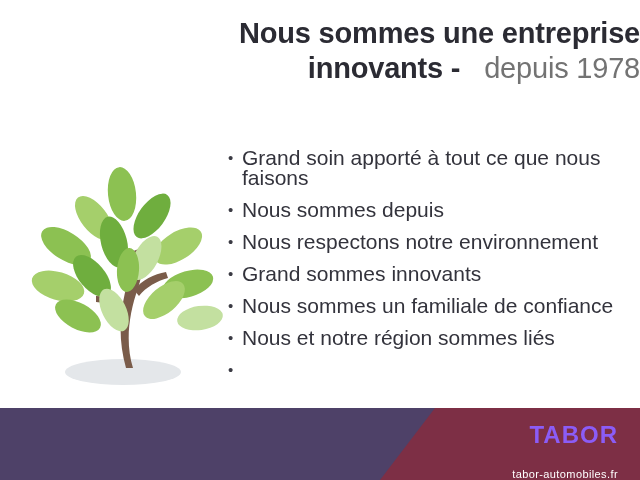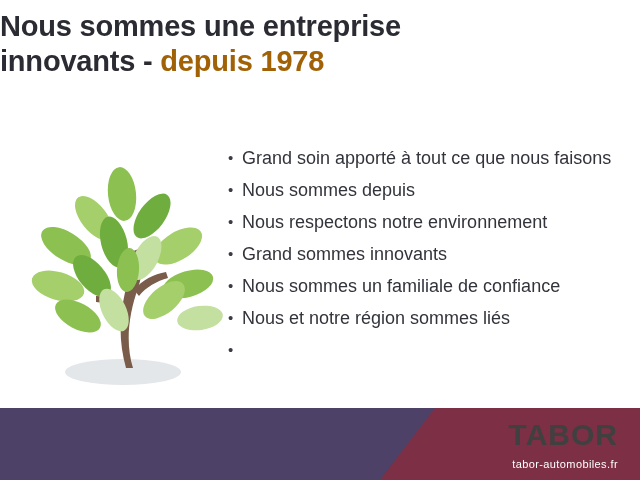--- a/index.html
+++ b/index.html
@@ -16,35 +16,36 @@
   .slide {
     position: relative;
     width: 640px;
     height: 480px;
     background: #ffffff;
     overflow: hidden;
   }
   
   .title-block {
     position: absolute;
-    top: 9px;
+    top: 16px;
     left: 0;
     width: 640px;
-    text-align: left;
+    text-align: right;
     line-height: 1.22;
   }
   .title-line {
     font-size: 29px;
     font-weight: bold;
     color: #2b2b33;
     letter-spacing: -0.2px;
   }
   .title-accent {
-    color: #a16207;
-    font-weight: bold;
+    color: #737373;
+    font-weight: normal;
+    margin-left: 16px;
   }
   
   .tree-wrap {
     position: absolute;
     left: 18px;
     top: 150px;
     width: 210px;
     height: 245px;
   }
   
@@ -60,21 +61,21 @@
     margin-bottom: 12px;
   }
   .bullet-dot {
     width: 14px;
     flex: 0 0 14px;
     color: #3b3b44;
     font-size: 15px;
     line-height: 20px;
   }
   .bullet-text {
-    font-size: 18px;
+    font-size: 21px;
     color: #33333c;
     line-height: 20px;
   }
   
   .footer {
     position: absolute;
     left: 0;
     bottom: 0;
     width: 640px;
     height: 72px;
@@ -96,30 +97,30 @@
     background: #7d2f45;
     clip-path: polygon(55px 0, 100% 0, 100% 100%, 0 100%);
   }
   .brand {
     position: absolute;
     right: 22px;
     bottom: 30px;
     text-align: right;
   }
   .brand-name {
-    font-size: 30px;
+    font-size: 24px;
     font-weight: bold;
-    color: #404040;
+    color: #8b5cf6;
     letter-spacing: 1px;
     line-height: 30px;
   }
   .brand-sub {
     position: absolute;
     right: 22px;
-    bottom: 10px;
+    bottom: 0;
     font-size: 11px;
     color: #ffffff;
     letter-spacing: 0.4px;
   }
 </style>
 </head>
 <body>
 
 <div class="slide">
 

